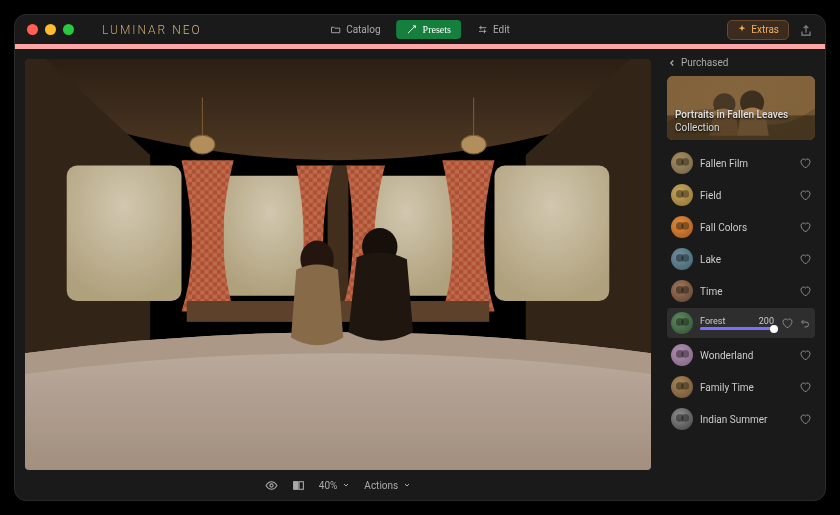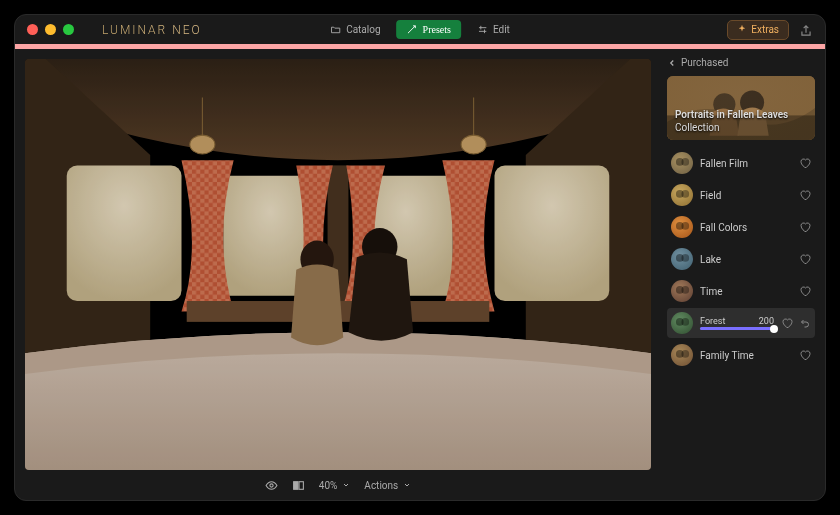--- a/index.html
+++ b/index.html
@@ -413,31 +413,69 @@
                 </svg></span>
         <span class="undo"><svg viewBox="0 0 24 24" fill="none" stroke="currentColor" stroke-width="2">
                   <path d="M9 14l-4-4 4-4M5 10h9a5 5 0 0 1 0 10h-3"></path>
                 </svg></span>
       </div>
           </div>
           <div class="preset">
       <span class="thumb">
               <svg viewBox="0 0 40 40">
                 <defs>
+                  <radialGradient id="tg7" cx="40%" cy="35%" r="70%">
+                    <stop offset="0%" stop-color="#b090b0"></stop>
+                    <stop offset="100%" stop-color="#8a6a8a"></stop>
+                  </radialGradient>
+                </defs>
+                <rect width="40" height="40" fill="url(#tg7)"></rect>
+                <circle cx="16" cy="18" r="7" fill="rgba(0,0,0,0.4)"></circle>
+                <circle cx="26" cy="18" r="7" fill="rgba(0,0,0,0.35)"></circle>
+              </svg>
+            </span>
+      <span class="lbl">Wonderland</span>
+      <span class="heart"><svg viewBox="0 0 24 24" fill="none" stroke="currentColor" stroke-width="2">
+                <path d="M12 21s-8-5-8-12a5 5 0 0 1 9-3 5 5 0 0 1 9 3c0 7-8 12-8 12z"></path>
+              </svg></span>
+          </div>
+          <div class="preset">
+      <span class="thumb">
+              <svg viewBox="0 0 40 40">
+                <defs>
                   <radialGradient id="tg8" cx="40%" cy="35%" r="70%">
                     <stop offset="0%" stop-color="#a88858"></stop>
                     <stop offset="100%" stop-color="#7a5a3a"></stop>
                   </radialGradient>
                 </defs>
                 <rect width="40" height="40" fill="url(#tg8)"></rect>
                 <circle cx="16" cy="18" r="7" fill="rgba(0,0,0,0.4)"></circle>
                 <circle cx="26" cy="18" r="7" fill="rgba(0,0,0,0.35)"></circle>
               </svg>
             </span>
       <span class="lbl">Family Time</span>
+      <span class="heart"><svg viewBox="0 0 24 24" fill="none" stroke="currentColor" stroke-width="2">
+                <path d="M12 21s-8-5-8-12a5 5 0 0 1 9-3 5 5 0 0 1 9 3c0 7-8 12-8 12z"></path>
+              </svg></span>
+          </div>
+          <div class="preset">
+      <span class="thumb">
+              <svg viewBox="0 0 40 40">
+                <defs>
+                  <radialGradient id="tg9" cx="40%" cy="35%" r="70%">
+                    <stop offset="0%" stop-color="#909090"></stop>
+                    <stop offset="100%" stop-color="#505050"></stop>
+                  </radialGradient>
+                </defs>
+                <rect width="40" height="40" fill="url(#tg9)"></rect>
+                <circle cx="16" cy="18" r="7" fill="rgba(0,0,0,0.4)"></circle>
+                <circle cx="26" cy="18" r="7" fill="rgba(0,0,0,0.35)"></circle>
+              </svg>
+            </span>
+      <span class="lbl">Indian Summer</span>
       <span class="heart"><svg viewBox="0 0 24 24" fill="none" stroke="currentColor" stroke-width="2">
                 <path d="M12 21s-8-5-8-12a5 5 0 0 1 9-3 5 5 0 0 1 9 3c0 7-8 12-8 12z"></path>
               </svg></span>
           </div>
         </div>
     </div>
   </div>
 </div>
 
 </body></html>

